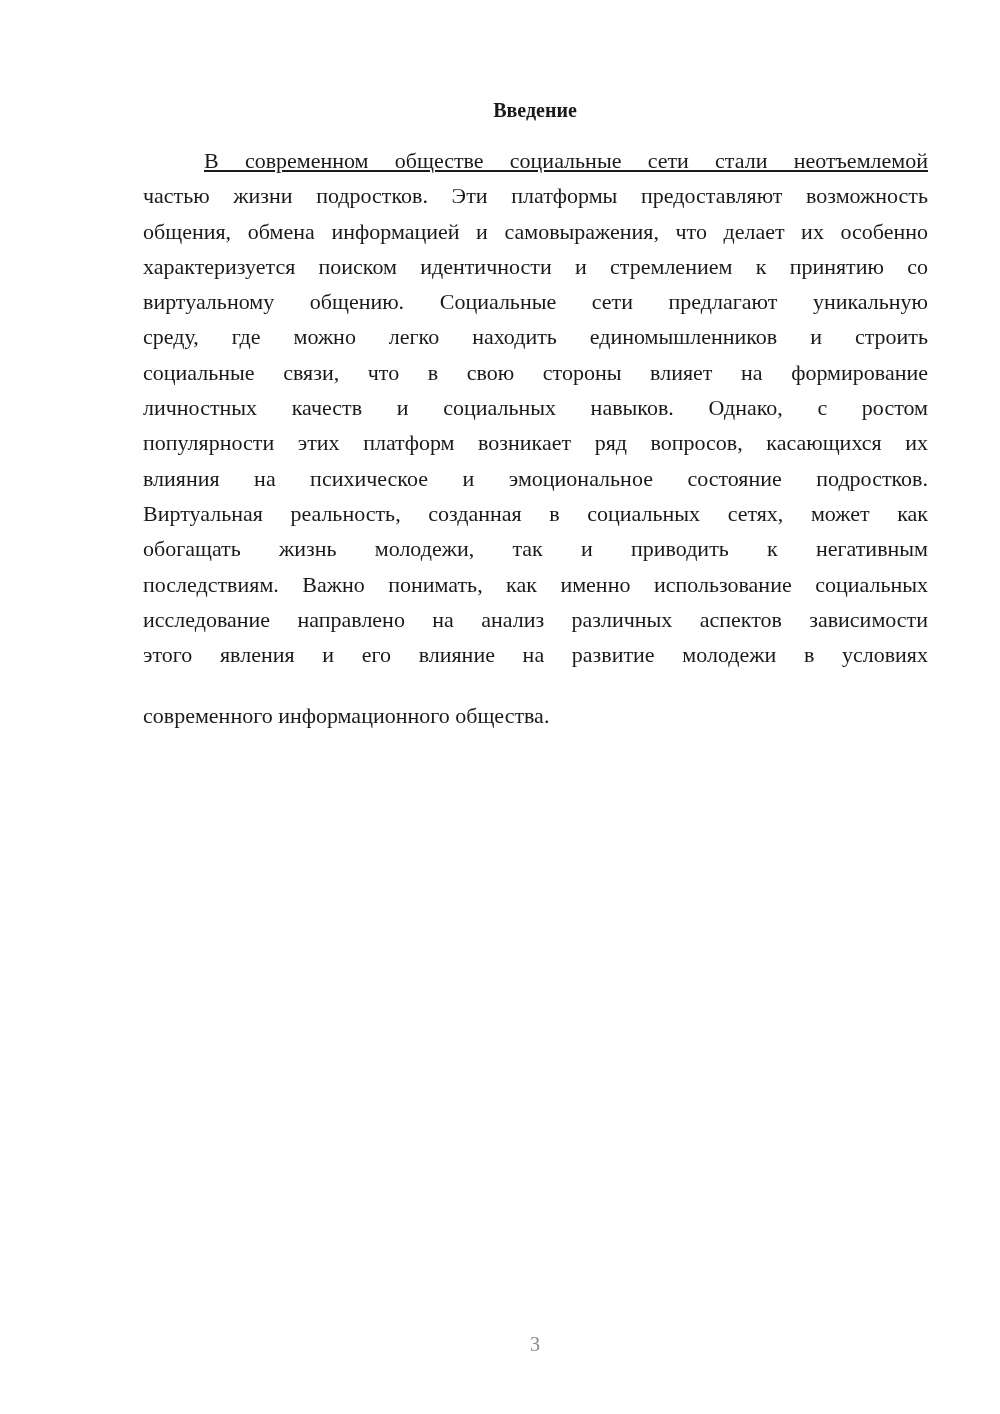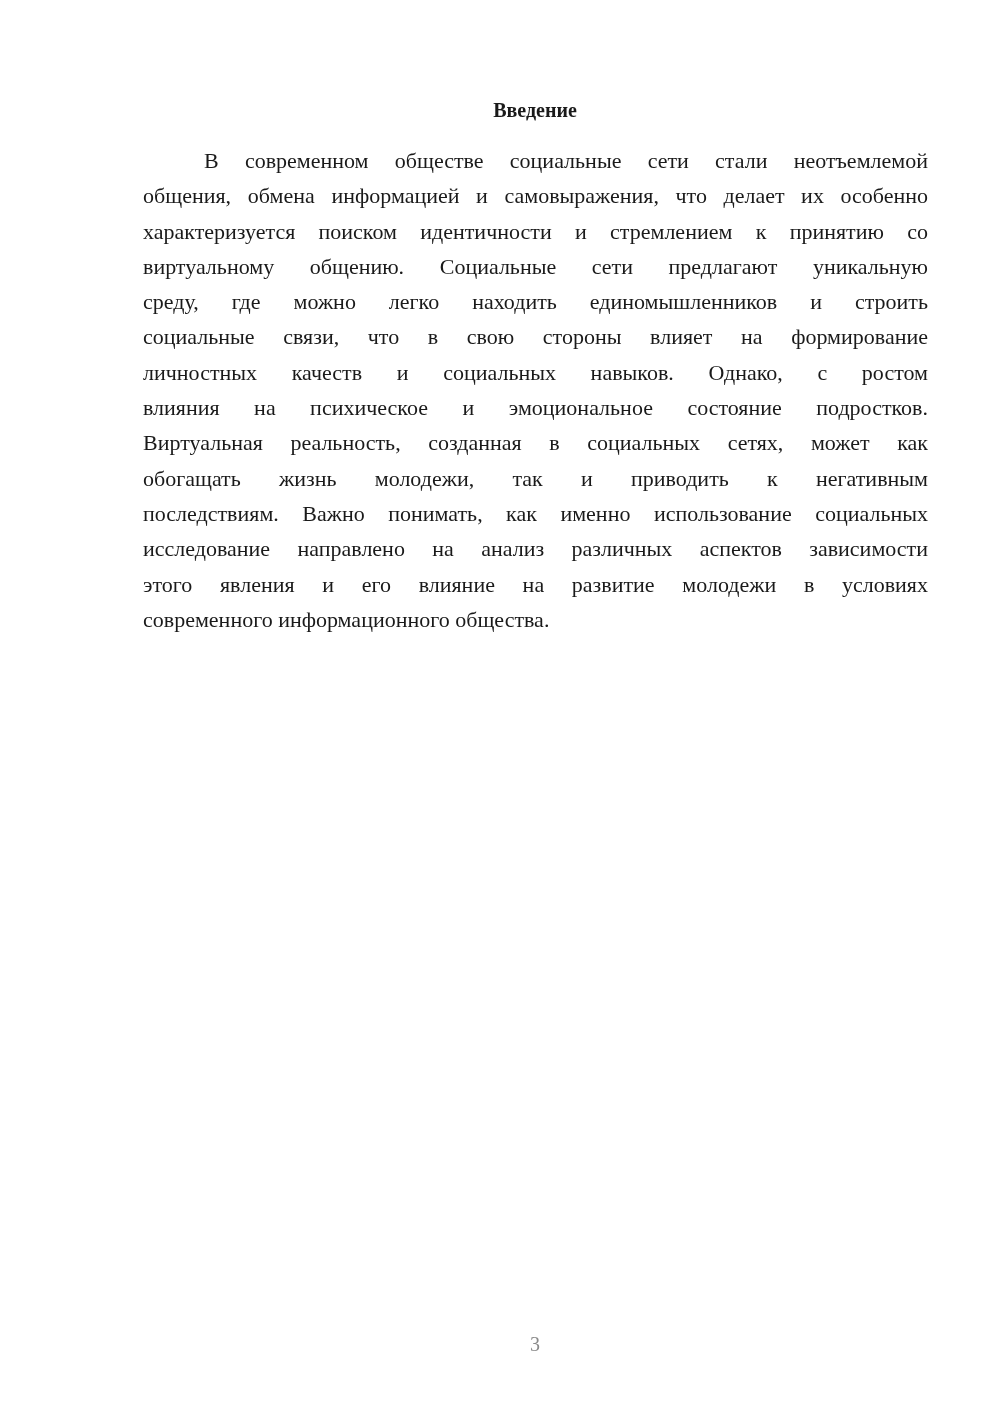--- a/index.html
+++ b/index.html
@@ -48,48 +48,52 @@
       text-align: justify;
       text-align-last: justify;
       white-space: nowrap;
       overflow: visible;
     }
     .line.justify {
       white-space: normal;
     }
     .line.first {
       padding-left: 61px;
+      text-decoration: underline;
     }
     .line.last {
       text-align-last: left;
+      margin-top: 26px;
     }
     .page-number {
       position: absolute;
       left: 0;
       width: 1070px;
       top: 1333px;
       text-align: center;
       font-size: 20px;
       color: #8a8a8a;
     }
   </style>
 </head>
 <body>
 
 <div class="page">
   <div class="title">Введение</div>
 
   <div class="body-text">
     <span class="line justify first">В современном обществе социальные сети стали неотъемлемой</span>
+    <span class="line justify">частью жизни подростков. Эти платформы предоставляют возможность</span>
     <span class="line justify">общения, обмена информацией и самовыражения, что делает их особенно</span>
     <span class="line justify">характеризуется поиском идентичности и стремлением к принятию со</span>
     <span class="line justify">виртуальному общению. Социальные сети предлагают уникальную</span>
     <span class="line justify">среду, где можно легко находить единомышленников и строить</span>
     <span class="line justify">социальные связи, что в свою стороны влияет на формирование</span>
     <span class="line justify">личностных качеств и социальных навыков. Однако, с ростом</span>
+    <span class="line justify">популярности этих платформ возникает ряд вопросов, касающихся их</span>
     <span class="line justify">влияния на психическое и эмоциональное состояние подростков.</span>
     <span class="line justify">Виртуальная реальность, созданная в социальных сетях, может как</span>
     <span class="line justify">обогащать жизнь молодежи, так и приводить к негативным</span>
     <span class="line justify">последствиям. Важно понимать, как именно использование социальных</span>
     <span class="line justify">исследование направлено на анализ различных аспектов зависимости</span>
     <span class="line justify">этого явления и его влияние на развитие молодежи в условиях</span>
     <span class="line last">современного информационного общества.</span>
   </div>
 
   <div class="page-number">3</div>

